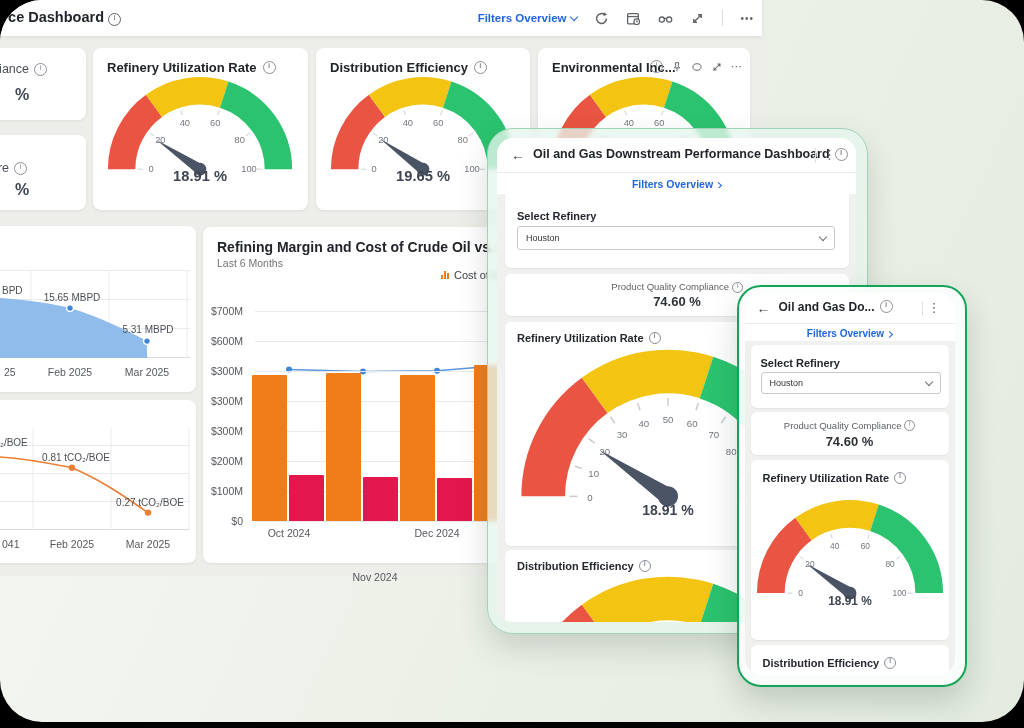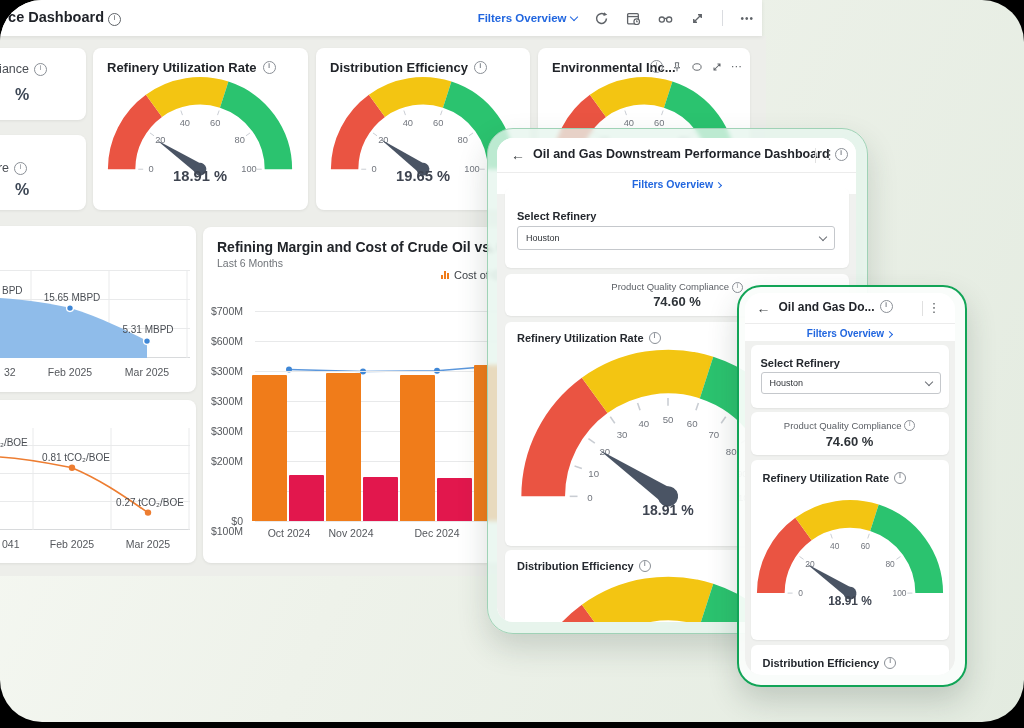--- a/index.html
+++ b/index.html
@@ -270,21 +270,21 @@
             <line class="grid-h" x1="31" y1="0" x2="31" y2="88"></line>
             <line class="grid-h" x1="109" y1="0" x2="109" y2="88"></line>
             <line class="grid-h" x1="187" y1="0" x2="187" y2="88"></line>
             <path id="tp-area" fill="#8FBCEA" d="M0,28.0 C28,30.0 50,33.1 70,38.1 C100,47.1 128,61.1 147,71.1 L147,88 L0,88 Z"></path>
             <circle id="tp-d1" r="3.4" fill="#3F87D6" stroke="#fff" stroke-width="1.4" cx="70" cy="38.1"></circle>
             <circle id="tp-d2" r="3.4" fill="#3F87D6" stroke="#fff" stroke-width="1.4" cx="147" cy="71.1"></circle>
             <text id="tp-l0" class="pt-label" x="2" y="24.0">BPD</text>
             <text id="tp-l1" class="pt-label" text-anchor="middle" x="72" y="31.1">15.65 MBPD</text>
             <text id="tp-l2" class="pt-label" text-anchor="middle" x="148" y="63.1">5.31 MBPD</text>
           </svg>
-          <div class="xt start" style="left:4px;top:96px;">32</div>
+          <div class="xt start" style="left:4px;top:96px;">25</div>
           <div class="xt" style="left:70px;top:96px;">Feb 2025</div>
           <div class="xt" style="left:147px;top:96px;">Mar 2025</div>
         </div>
       </div>
 
       <div class="card" style="left:-134px;top:364px;width:330px;height:163px;">
         <div class="plotwrap" style="left:134px;top:28px;width:196px;height:130px;">
           <svg class="pw-svg" id="cb-svg" width="196" height="104">
             <line class="grid-h" x1="0" y1="17.5" x2="190" y2="17.5"></line>
             <line class="grid-h" x1="0" y1="45.5" x2="190" y2="45.5"></line>
@@ -329,21 +329,21 @@
             <span>Operating Expenses</span>
           </span>
         </div>
         <div id="rm-ylab">
             <div class="rm-ytick" style="top: -6px;">$700M</div>
             <div class="rm-ytick" style="top: 24px;">$600M</div>
             <div class="rm-ytick" style="top: 54px;">$300M</div>
             <div class="rm-ytick" style="top: 84px;">$300M</div>
             <div class="rm-ytick" style="top: 114px;">$300M</div>
             <div class="rm-ytick" style="top: 144px;">$200M</div>
-            <div class="rm-ytick" style="top: 174px; margin-top: 40px;">$100M</div>
+            <div class="rm-ytick" style="top: 174px;">$100M</div>
             <div class="rm-ytick" style="top: 204px;">$0</div>
           </div>
         <div id="rm-plot">
           <svg id="rm-lsvg" width="486" height="210">
             <polyline id="rm-line" fill="none" stroke="#5B97DC" stroke-width="1.5" points="34,58.5 108,60.6 182,59.7 256,53.7"></polyline>
           <circle cx="34" cy="58.5" r="3" fill="#3F87D6"></circle>
               <circle cx="108" cy="60.6" r="3" fill="#3F87D6"></circle>
               <circle cx="182" cy="59.7" r="3" fill="#3F87D6"></circle>
               <circle cx="256" cy="53.7" r="3" fill="#3F87D6"></circle>
             </svg>
@@ -357,21 +357,21 @@
             <div class="rm-grid" style="top: 210px;"></div>
             <div class="rm-bar crude" style="left: -3px; height: 146.4px;"></div>
             <div class="rm-bar opex" style="left: 34px; height: 45.6px;"></div>
             <div class="rm-bar crude" style="left: 71px; height: 147.9px;"></div>
             <div class="rm-bar opex" style="left: 108px; height: 43.8px;"></div>
             <div class="rm-bar crude" style="left: 145px; height: 146.1px;"></div>
             <div class="rm-bar opex" style="left: 182px; height: 42.9px;"></div>
             <div class="rm-bar crude" style="left: 219px; height: 156px;"></div>
             <div class="rm-bar opex" style="left: 256px; height: 45px;"></div>
             <div class="rm-xtick" style="left: 34px; text-align: center;">Oct 2024</div>
-            <div class="rm-xtick" style="left: 96px;">Nov 2024</div>
+            <div class="rm-xtick" style="left: 120px; margin-top: 44px;">Nov 2024</div>
             <div class="rm-xtick" style="left: 182px;">Dec 2024</div>
           </div>
       </div>
     </div>
   </section>
 
   <section class="tablet">
     <div class="t-screen">
       <div class="mini-header">
         <span class="back" style="left:14px;top:9px;">←</span>

